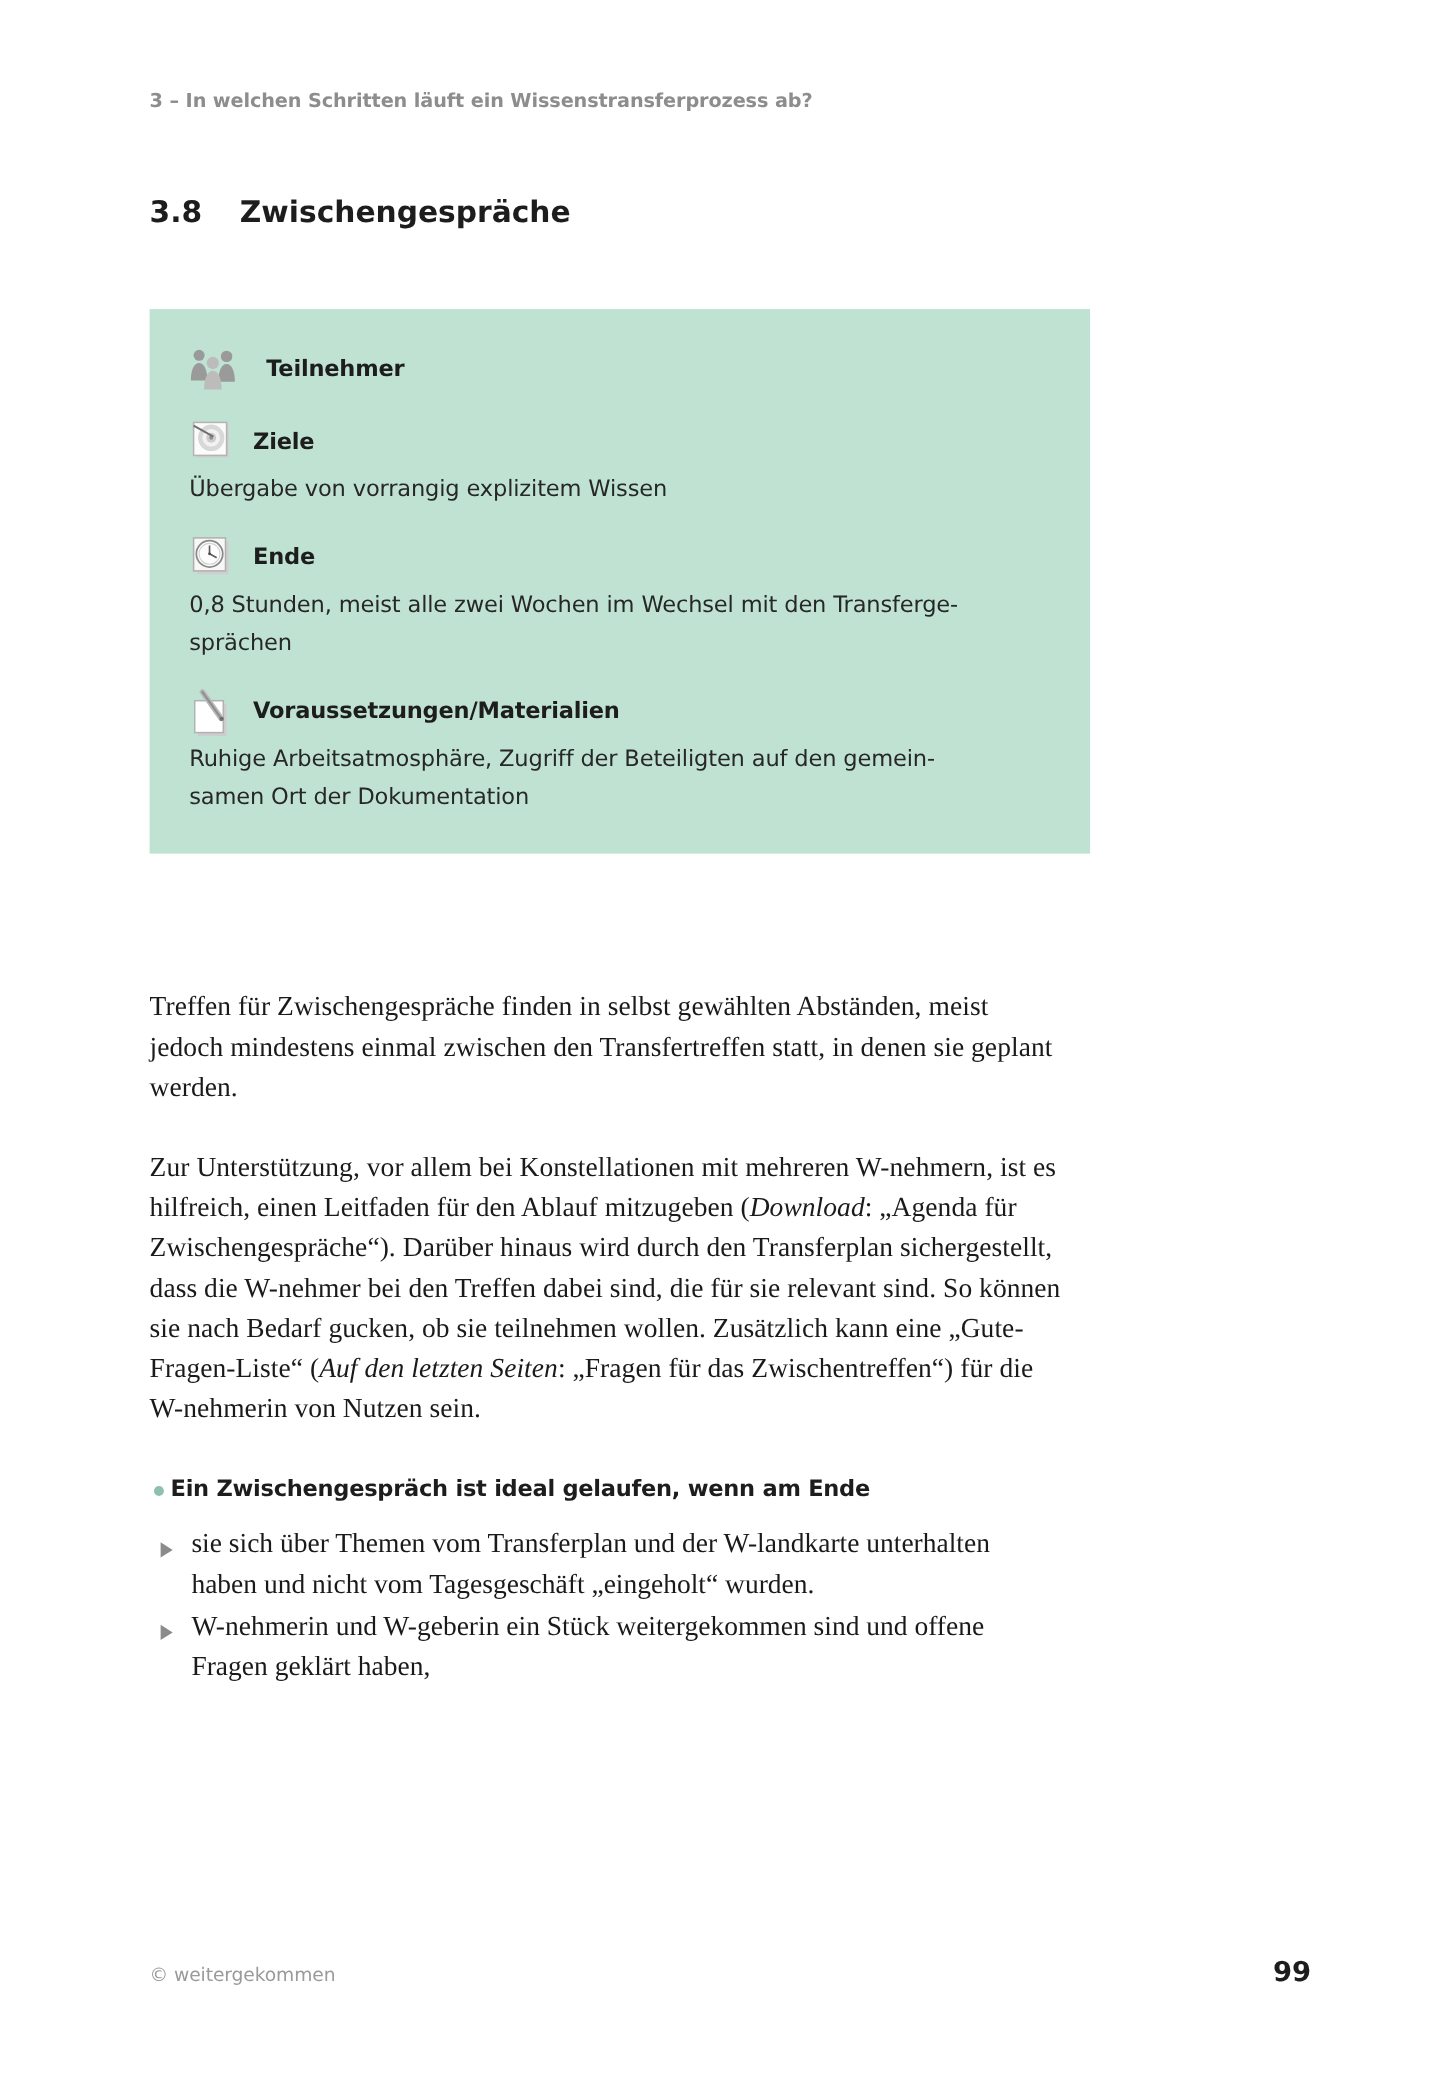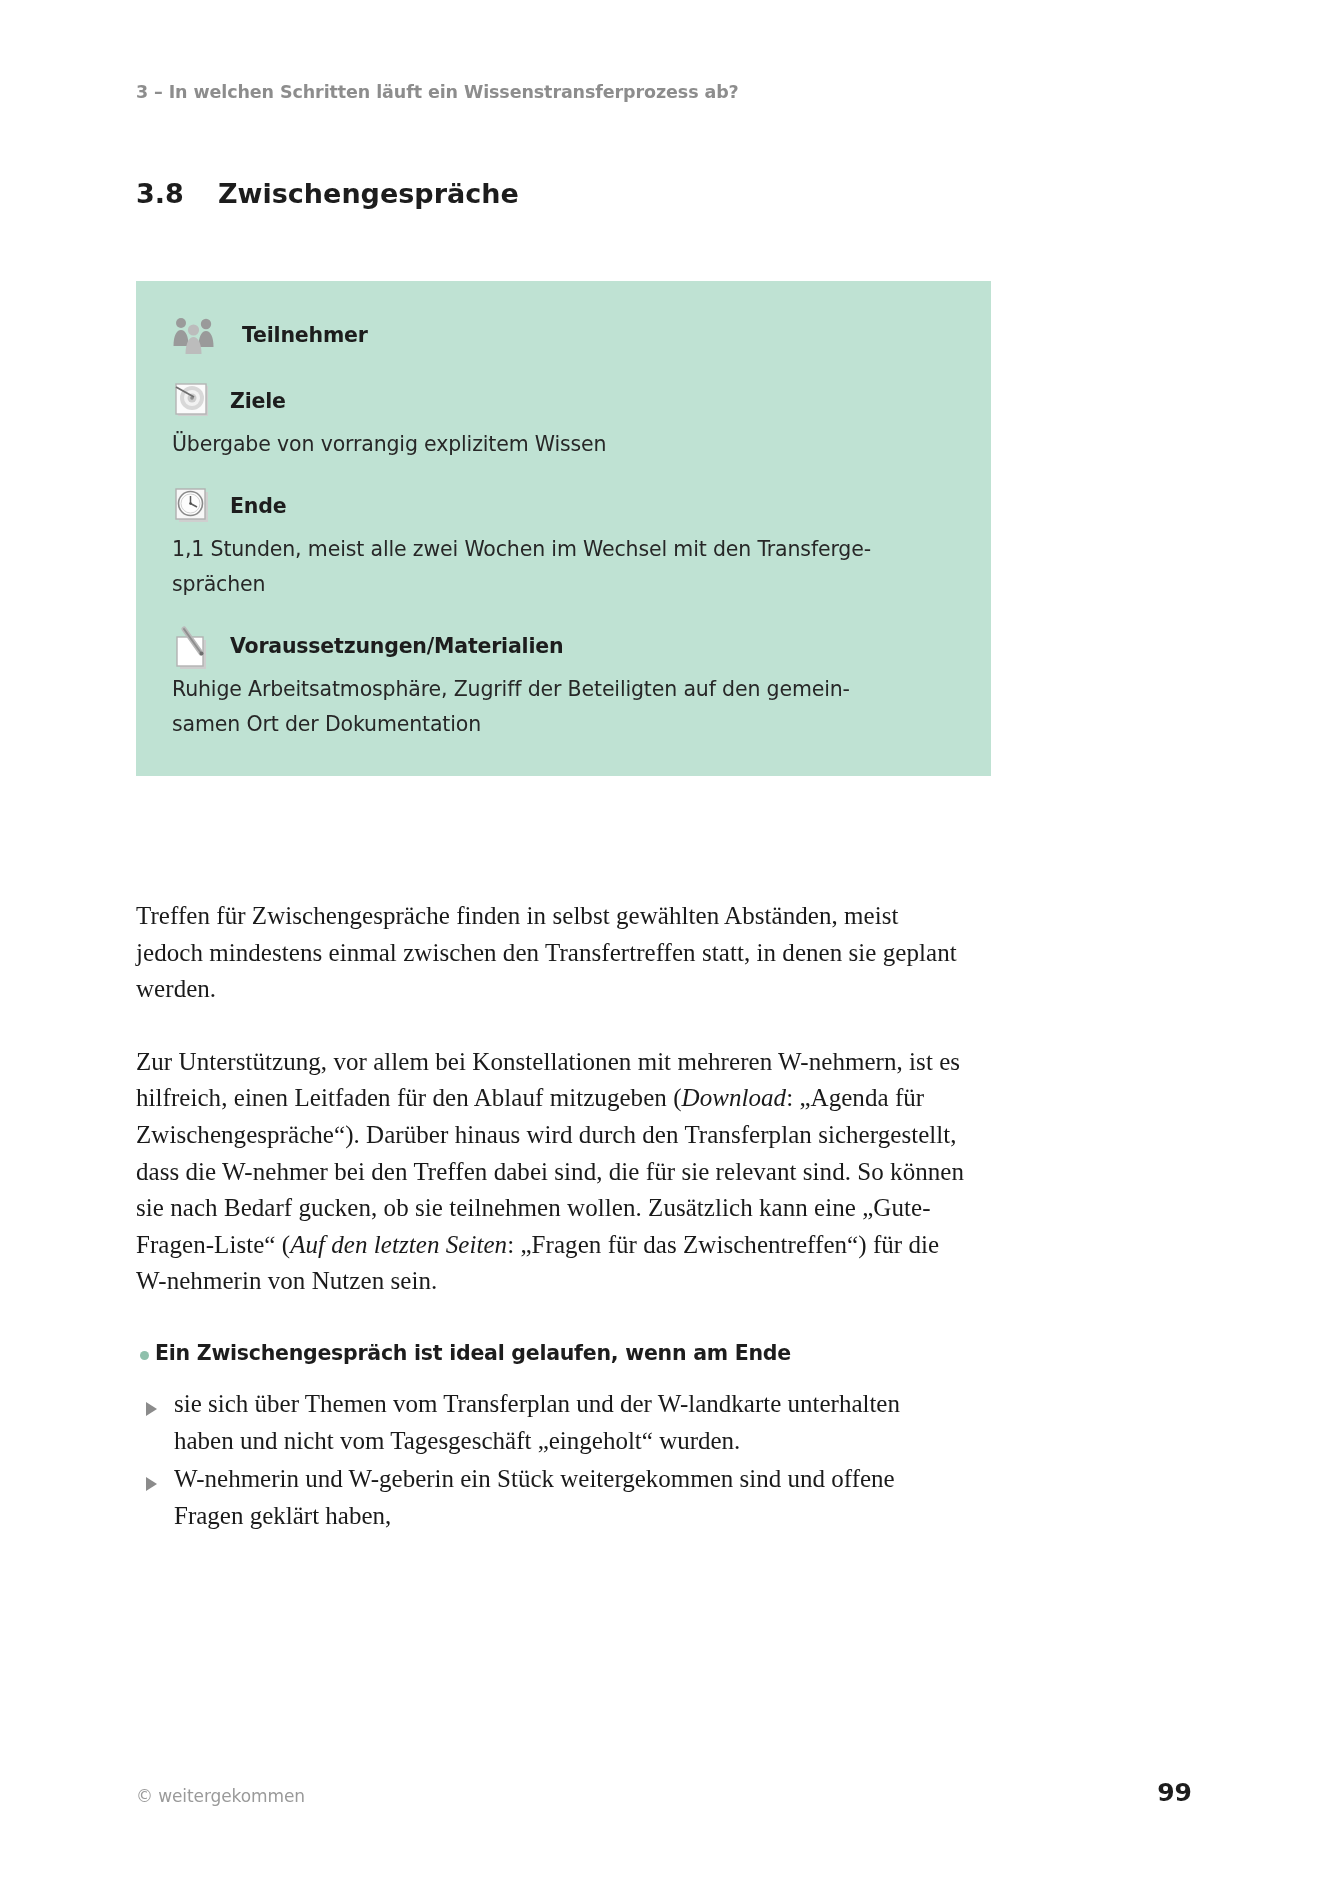--- a/index.html
+++ b/index.html
@@ -250,21 +250,21 @@
             <rect x="4" y="4" width="29" height="30" fill="#f7f7f7" stroke="#b0b0b0" stroke-width="1.4"></rect>
             <circle cx="18.5" cy="18.5" r="12" fill="#fdfdfd" stroke="#8a8a8a" stroke-width="1.6"></circle>
             <circle cx="18.5" cy="18.5" r="9.5" fill="none" stroke="#d2d2d2" stroke-width="1"></circle>
             <line x1="18.5" y1="18.5" x2="18.5" y2="11" stroke="#5c5c5c" stroke-width="1.5"></line>
             <line x1="18.5" y1="18.5" x2="25" y2="22" stroke="#5c5c5c" stroke-width="1.5"></line>
             <circle cx="18.5" cy="18.5" r="1.3" fill="#4a4a4a"></circle>
           </svg>
         </span>
         <span class="label">Ende</span>
       </div>
-      <div class="info-text">1,1 Stunden, meist alle zwei Wochen im Wechsel mit den Transferge-sprächen</div>
+      <div class="info-text">0,8 Stunden, meist alle zwei Wochen im Wechsel mit den Transferge-sprächen</div>
     </div>
 
     <div class="info-block spaced">
       <div class="info-head">
         <span class="ico">
           <svg width="46" height="48" viewBox="0 0 46 48" xmlns="http://www.w3.org/2000/svg">
             <rect x="8" y="15" width="26" height="29" fill="#cdcdcd"></rect>
             <rect x="5" y="12" width="26" height="29" fill="#ffffff" stroke="#b2b2b2" stroke-width="1.4"></rect>
             <g>
               <line x1="12" y1="4" x2="29" y2="28" stroke="#b9b9b9" stroke-width="5" stroke-linecap="round"></line>

